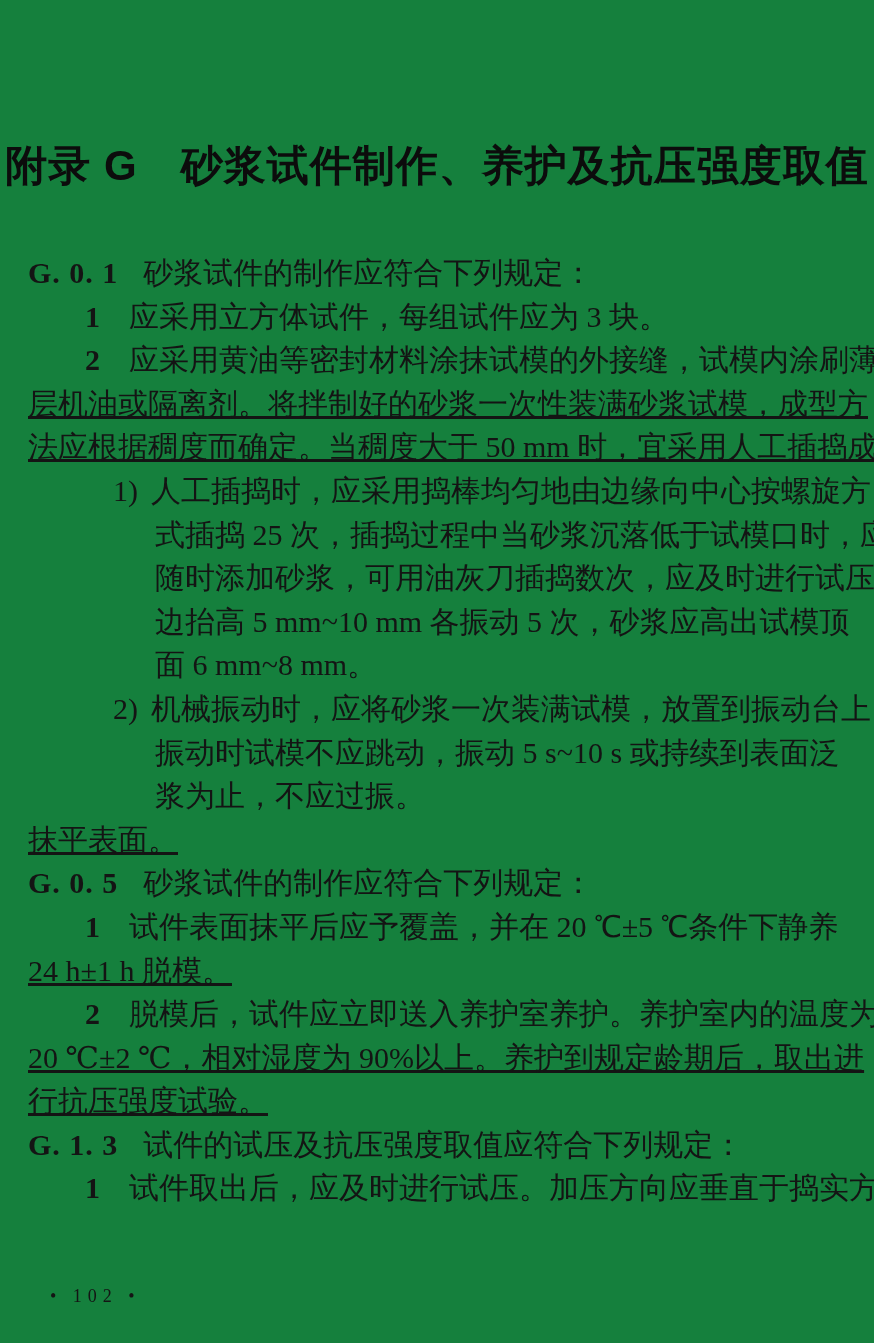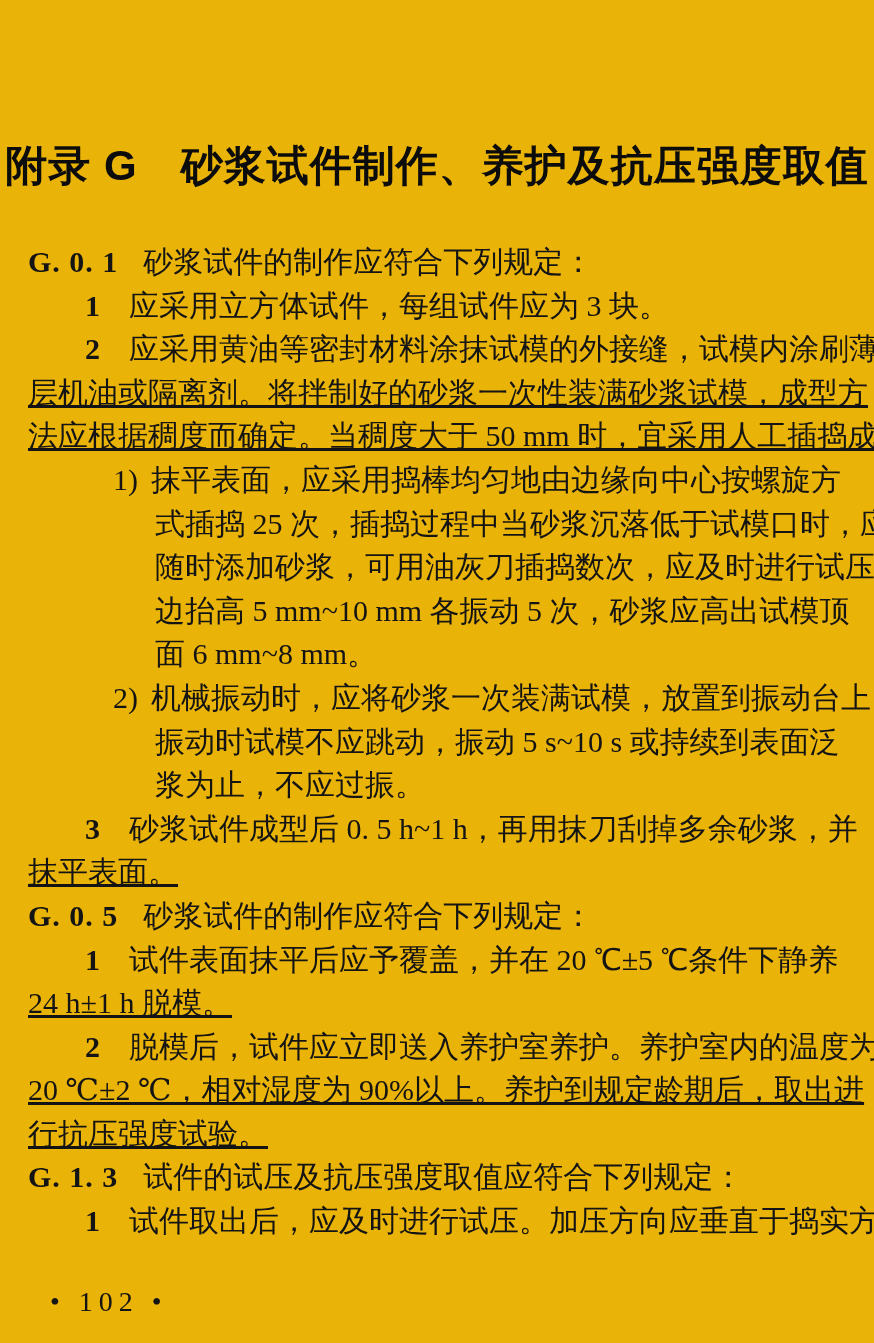--- a/index.html
+++ b/index.html
@@ -4,21 +4,21 @@
 <style>
   html, body {
     margin: 0;
     padding: 0;
     background: #e8e8e8;
   }
   .page {
     position: relative;
     width: 874px;
     height: 1343px;
-    background: #eab308;
+    background: #15803d;
     overflow: hidden;
     font-family: "Liberation Serif", "DejaVu Serif", serif;
     color: #111;
   }
   .title {
     position: absolute;
     top: 140px;
     left: 0;
     width: 874px;
     margin: 0;
@@ -26,21 +26,21 @@
     font-family: "Liberation Sans", "DejaVu Sans", sans-serif;
     font-weight: bold;
     font-size: 42px;
     line-height: 52px;
     letter-spacing: 1px;
     color: #0c0c0c;
     white-space: nowrap;
   }
   .body {
     position: absolute;
-    top: 240px;
+    top: 251px;
     left: 28px;
     width: 818px;
   }
   .line {
     font-size: 30px;
     line-height: 43.6px;
     white-space: nowrap;
     color: #141414;
   }
   .line .label { font-weight: bold; }
@@ -54,46 +54,45 @@
   .line.sub .label {
     font-weight: normal;
     margin-right: 13px;
   }
   .line.subcont { padding-left: 127px; }
   .line.cont { padding-left: 0; text-decoration: underline; }
   .page-number {
     position: absolute;
     left: 50px;
     top: 1286px;
-    font-size: 28px;
+    font-size: 18px;
     letter-spacing: 6px;
     color: #141414;
   }
 </style>
 </head>
 <body>
 
 <div class="page">
   <h1 class="title">附录 G　砂浆试件制作、养护及抗压强度取值</h1>
 
   <div class="body" id="body-lines">
       <div class="line section"><span class="label">G. 0. 1</span><span class="txt">砂浆试件的制作应符合下列规定：</span></div>
       <div class="line item"><span class="label">1</span><span class="txt">应采用立方体试件，每组试件应为 3 块。</span></div>
       <div class="line item"><span class="label">2</span><span class="txt">应采用黄油等密封材料涂抹试模的外接缝，试模内涂刷薄</span></div>
       <div class="line cont"><span class="txt">层机油或隔离剂。将拌制好的砂浆一次性装满砂浆试模，成型方</span></div>
       <div class="line cont"><span class="txt">法应根据稠度而确定。当稠度大于 50 mm 时，宜采用人工插捣成</span></div>
-      <div class="line sub"><span class="label">1)</span><span class="txt">抹平表面，应采用捣棒均匀地由边缘向中心按螺旋方</span></div>
+      <div class="line sub"><span class="label">1)</span><span class="txt">人工插捣时，应采用捣棒均匀地由边缘向中心按螺旋方</span></div>
       <div class="line subcont"><span class="txt">式插捣 25 次，插捣过程中当砂浆沉落低于试模口时，应</span></div>
       <div class="line subcont"><span class="txt">随时添加砂浆，可用油灰刀插捣数次，应及时进行试压</span></div>
       <div class="line subcont"><span class="txt">边抬高 5 mm~10 mm 各振动 5 次，砂浆应高出试模顶</span></div>
       <div class="line subcont"><span class="txt">面 6 mm~8 mm。</span></div>
       <div class="line sub"><span class="label">2)</span><span class="txt">机械振动时，应将砂浆一次装满试模，放置到振动台上，</span></div>
       <div class="line subcont"><span class="txt">振动时试模不应跳动，振动 5 s~10 s 或持续到表面泛</span></div>
       <div class="line subcont"><span class="txt">浆为止，不应过振。</span></div>
-      <div class="line item"><span class="label">3</span><span class="txt">砂浆试件成型后 0. 5 h~1 h，再用抹刀刮掉多余砂浆，并</span></div>
       <div class="line cont"><span class="txt">抹平表面。</span></div>
       <div class="line section"><span class="label">G. 0. 5</span><span class="txt">砂浆试件的制作应符合下列规定：</span></div>
       <div class="line item"><span class="label">1</span><span class="txt">试件表面抹平后应予覆盖，并在 20 ℃±5 ℃条件下静养</span></div>
       <div class="line cont"><span class="txt">24 h±1 h 脱模。</span></div>
       <div class="line item"><span class="label">2</span><span class="txt">脱模后，试件应立即送入养护室养护。养护室内的温度为</span></div>
       <div class="line cont"><span class="txt">20 ℃±2 ℃，相对湿度为 90%以上。养护到规定龄期后，取出进</span></div>
       <div class="line cont"><span class="txt">行抗压强度试验。</span></div>
       <div class="line section"><span class="label">G. 1. 3</span><span class="txt">试件的试压及抗压强度取值应符合下列规定：</span></div>
       <div class="line item"><span class="label">1</span><span class="txt">试件取出后，应及时进行试压。加压方向应垂直于捣实方</span></div>
     </div>

